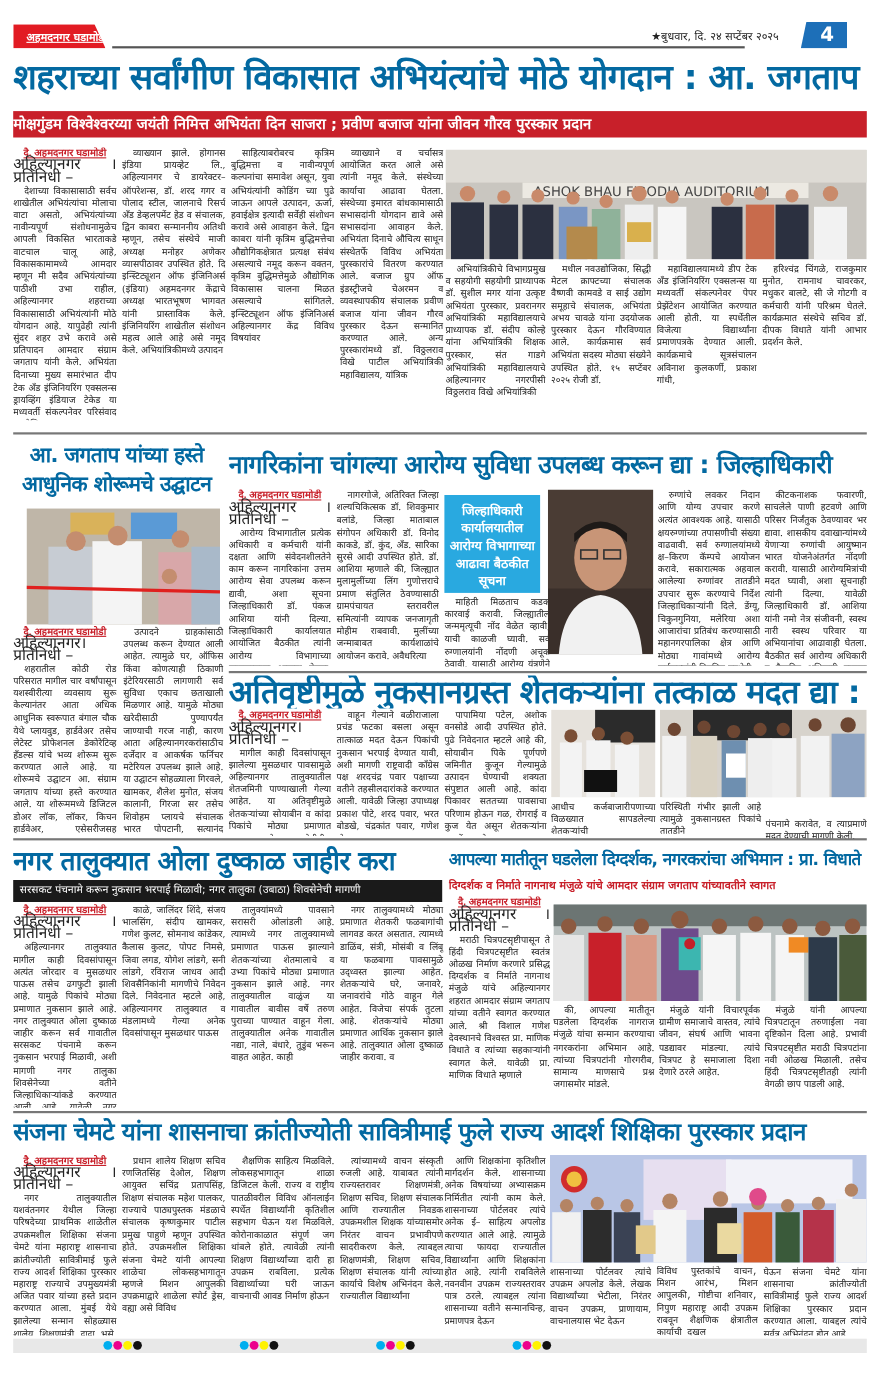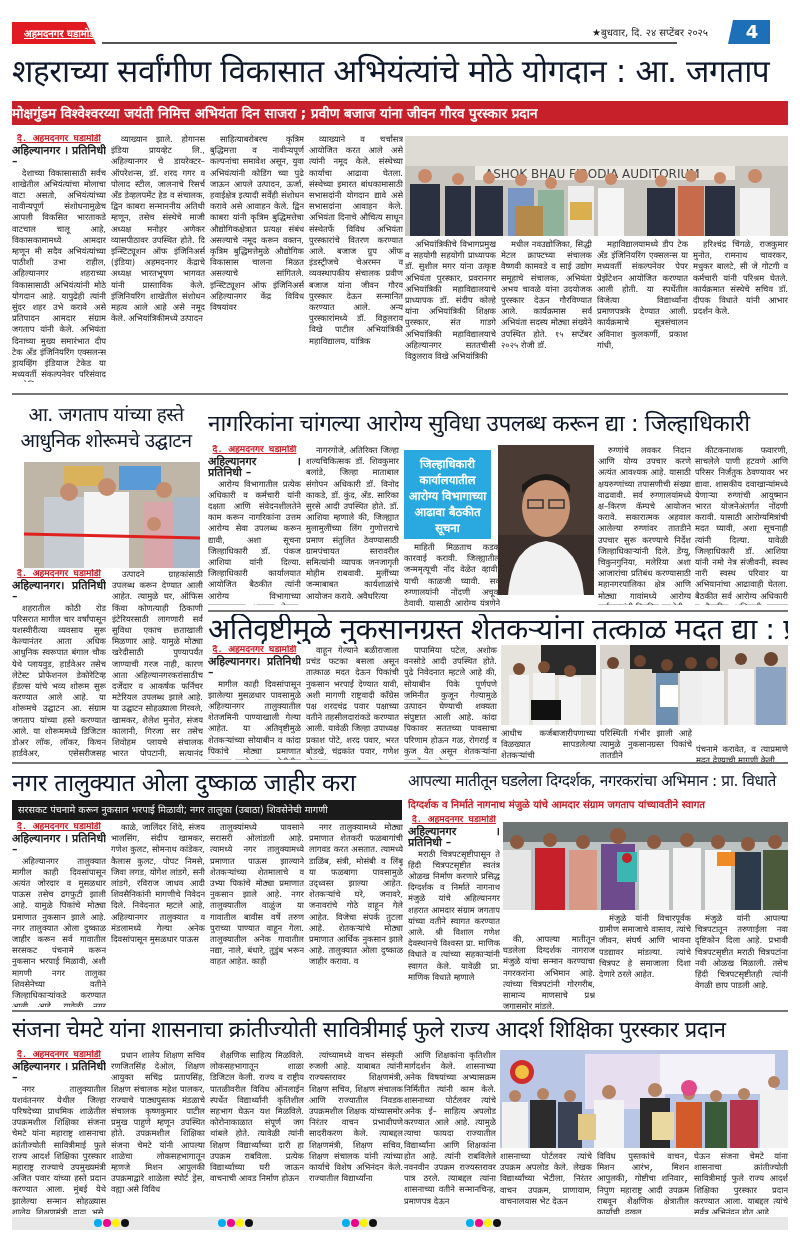--- a/index.html
+++ b/index.html
@@ -5,27 +5,27 @@
   * { box-sizing: border-box; margin: 0; padding: 0; }
   html, body { width: 800px; height: 1248px; background: #fff; overflow: hidden; }
   body { font-family: "DejaVu Sans", sans-serif; color: #111; position: relative; }
   .abs { position: absolute; }
   
   .masthead { left: 12px; top: 22px; width: 84px; height: 22px; background: #e21b23; clip-path: polygon(0 0, 88% 0, 100% 100%, 0 100%); }
   .masthead span { display:block; color:#fff; font-size:10px; font-weight:bold; padding:4px 0 0 12px; text-decoration: underline; white-space: nowrap; }
   .header-rule { left: 102px; top: 42px; width: 575px; height: 2px; background: #555; }
   .dateline { right: 92px; top: 25px; font-size: 10px; color:#222; white-space: nowrap; }
   .pageno { left: 728px; top: 20px; width: 42px; height: 24px; background: #1d6fb8; clip-path: polygon(12% 0, 100% 0, 100% 100%, 0 100%); color:#fff; font-weight: bold; font-size: 18px; text-align: center; line-height: 24px; padding-left: 6px; }
-  .headline { font-family: "DejaVu Sans", sans-serif; font-weight: normal; color:#0f172a; white-space: nowrap; overflow: hidden; letter-spacing: -0.5px; transform-origin: left top; }
+  .headline { font-family: "DejaVu Sans", sans-serif; font-weight: bold; color:#0369a1; white-space: nowrap; overflow: hidden; letter-spacing: -0.5px; transform-origin: left top; }
   .redbar { background: #c8202a; color: #fff; font-weight: bold; white-space: nowrap; overflow: hidden; }
   .blackbar { background: #1a1a1a; color:#fff; white-space: nowrap; overflow: hidden; }
   .col { font-family: "DejaVu Serif", serif; font-size: 8.3px; line-height: 11.2px; color:#222; text-align: justify; overflow: hidden; }
   .col p { text-indent: 10px; }
-  .byline { color:#c8202a; font-weight:bold; font-size: 9px; font-family: Liberation Mono, monospace; text-indent:0 !important; text-align:center; text-decoration: underline; }
-  .dateline2 { font-size: 11px; font-weight: bold; text-indent:0 !important; }
+  .byline { color:#c8202a; font-weight:bold; font-size: 9px; font-family: Liberation Sans, sans-serif; text-indent:0 !important; text-align:center; text-decoration: underline; }
+  .dateline2 { font-size: 14px; font-weight: normal; text-indent:0 !important; }
   .rule { height: 2px; background: #777; }
   .photo { overflow: hidden; }
   .caption { font-family: "DejaVu Serif", serif; font-size: 8.3px; line-height: 11.2px; color:#222; text-align: justify; overflow: hidden; }
   .bluebox { background: #29a9e0; color:#fff; text-align:center; font-weight:bold; font-size: 13px; line-height: 18px; padding-top: 10px; }
   .regbar { left: 12px; top: 1217px; width: 776px; height: 13px; background: #e8e8e8; }
   .regdots { position:absolute; top: 2px; display:flex; gap:1px; }
   .regdots i { display:block; width:8px; height:8px; border-radius:50%; }
 </style>
 </head>
 <body>
@@ -86,21 +86,21 @@
         <circle cx="206" cy="43" r="6"></circle>
         <circle cx="256" cy="45" r="6"></circle>
         <circle cx="286" cy="40" r="6"></circle>
         <circle cx="315" cy="42" r="6"></circle>
         <circle cx="350" cy="40" r="7"></circle>
       </g>
   </svg>
 </div>
 
 <div class="abs col" style="left:405px;top:239px;width:91px;height:143px;">
-    <p>अभियांत्रिकीचे विभागप्रमुख व सहयोगी सहयोगी प्राध्यापक डॉ. सुशील मगर यांना उत्कृष्ट अभियंता पुरस्कार, प्रवरानगर अभियांत्रिकी महाविद्यालयाचे प्राध्यापक डॉ. संदीप कोल्हे यांना अभियांत्रिकी शिक्षक पुरस्कार, संत गाडगे अभियांत्रिकी महाविद्यालयाचे अहिल्यानगर सततचीसी विठ्ठलराव विखे अभियांत्रिकी</p>
+    <p>अभियांत्रिकीचे विभागप्रमुख व सहयोगी सहयोगी प्राध्यापक डॉ. सुशील मगर यांना उत्कृष्ट अभियंता पुरस्कार, प्रवरानगर अभियांत्रिकी महाविद्यालयाचे प्राध्यापक डॉ. संदीप कोल्हे यांना अभियांत्रिकी शिक्षक पुरस्कार, संत गाडगे अभियांत्रिकी महाविद्यालयाचे अहिल्यानगर नगरपीसी विठ्ठलराव विखे अभियांत्रिकी</p>
   </div>
 <div class="abs col" style="left:501px;top:239px;width:91px;height:143px;">
     <p>मधील नवउद्योजिका, सिद्धी मेटल क्राफ्टच्या संचालक वैष्णवी कामवडे व साई उद्योग समूहाचे संचालक, अभियंता अभय चावळे यांना उदयोजक पुरस्कार देऊन गौरविण्यात आले. कार्यक्रमास सर्व अभियंता सदस्य मोठ्या संख्येने उपस्थित होते. १५ सप्टेंबर २०२५ रोजी डॉ.</p>
   </div>
 <div class="abs col" style="left:597px;top:239px;width:91px;height:143px;">
     <p>महाविद्यालयामध्ये डीप टेक अँड इंजिनियरिंग एक्सलन्स या मध्यवर्ती संकल्पनेवर पेपर प्रेझेंटेशन आयोजित करण्यात आली होती. या स्पर्धेतील विजेत्या विद्यार्थ्यांना प्रमाणपत्रके देण्यात आली. कार्यक्रमाचे सूत्रसंचालन अविनाश कुलकर्णी, प्रकाश गांधी,</p>
   </div>
 <div class="abs col" style="left:693px;top:239px;width:95px;height:143px;">
     <p>हरिश्चंद्र चिंगळे, राजकुमार मुनोत, रामनाथ चावरकर, मधुकर बालटे, सी जे गोटगी व कर्मचारी यांनी परिश्रम घेतले. कार्यक्रमात संस्थेचे सचिव डॉ. दीपक विधाते यांनी आभार प्रदर्शन केले.</p>
   </div>
@@ -277,21 +277,21 @@
         <circle cx="151" cy="20" r="7"></circle>
         <circle cx="184" cy="18" r="7"></circle>
         <circle cx="215" cy="20" r="7"></circle>
         <circle cx="245" cy="22" r="7"></circle>
         <circle cx="272" cy="20" r="7"></circle>
       </g>
     <rect x="114" y="30" width="20" height="30" fill="#3cb6b0"></rect>
       <circle cx="124" cy="36" r="5" fill="#c4202a"></circle>
   </svg>
 </div>
-<div class="abs col" style="left:503px;top:913px;width:92px;height:92px;margin-top:21px;">
+<div class="abs col" style="left:503px;top:913px;width:92px;height:92px;">
     <p>की, आपल्या मातीतून घडलेला दिग्दर्शक नागराज मंजुळे यांचा सन्मान करण्याचा नगरकरांना अभिमान आहे. त्यांच्या चित्रपटांनी गोरगरीब, सामान्य माणसाचे प्रश्न जगासमोर मांडले.</p>
   </div>
 <div class="abs col" style="left:599px;top:913px;width:92px;height:92px;">
     <p>मंजुळे यांनी विचारपूर्वक ग्रामीण समाजाचे वास्तव, त्यांचे जीवन, संघर्ष आणि भावना पडद्यावर मांडल्या. त्यांचे चित्रपट हे समाजाला दिशा देणारे ठरले आहेत.</p>
   </div>
 <div class="abs col" style="left:695px;top:913px;width:93px;height:92px;">
     <p>मंजुळे यांनी आपल्या चित्रपटातून तरुणाईला नवा दृष्टिकोन दिला आहे. प्रभावी चित्रपटसृष्टीत मराठी चित्रपटांना नवी ओळख मिळाली. तसेच हिंदी चित्रपटसृष्टीतही त्यांनी वेगळी छाप पाडली आहे.</p>
   </div>
 
 <div class="abs rule" style="left:12px;top:1010px;width:776px;"></div>

